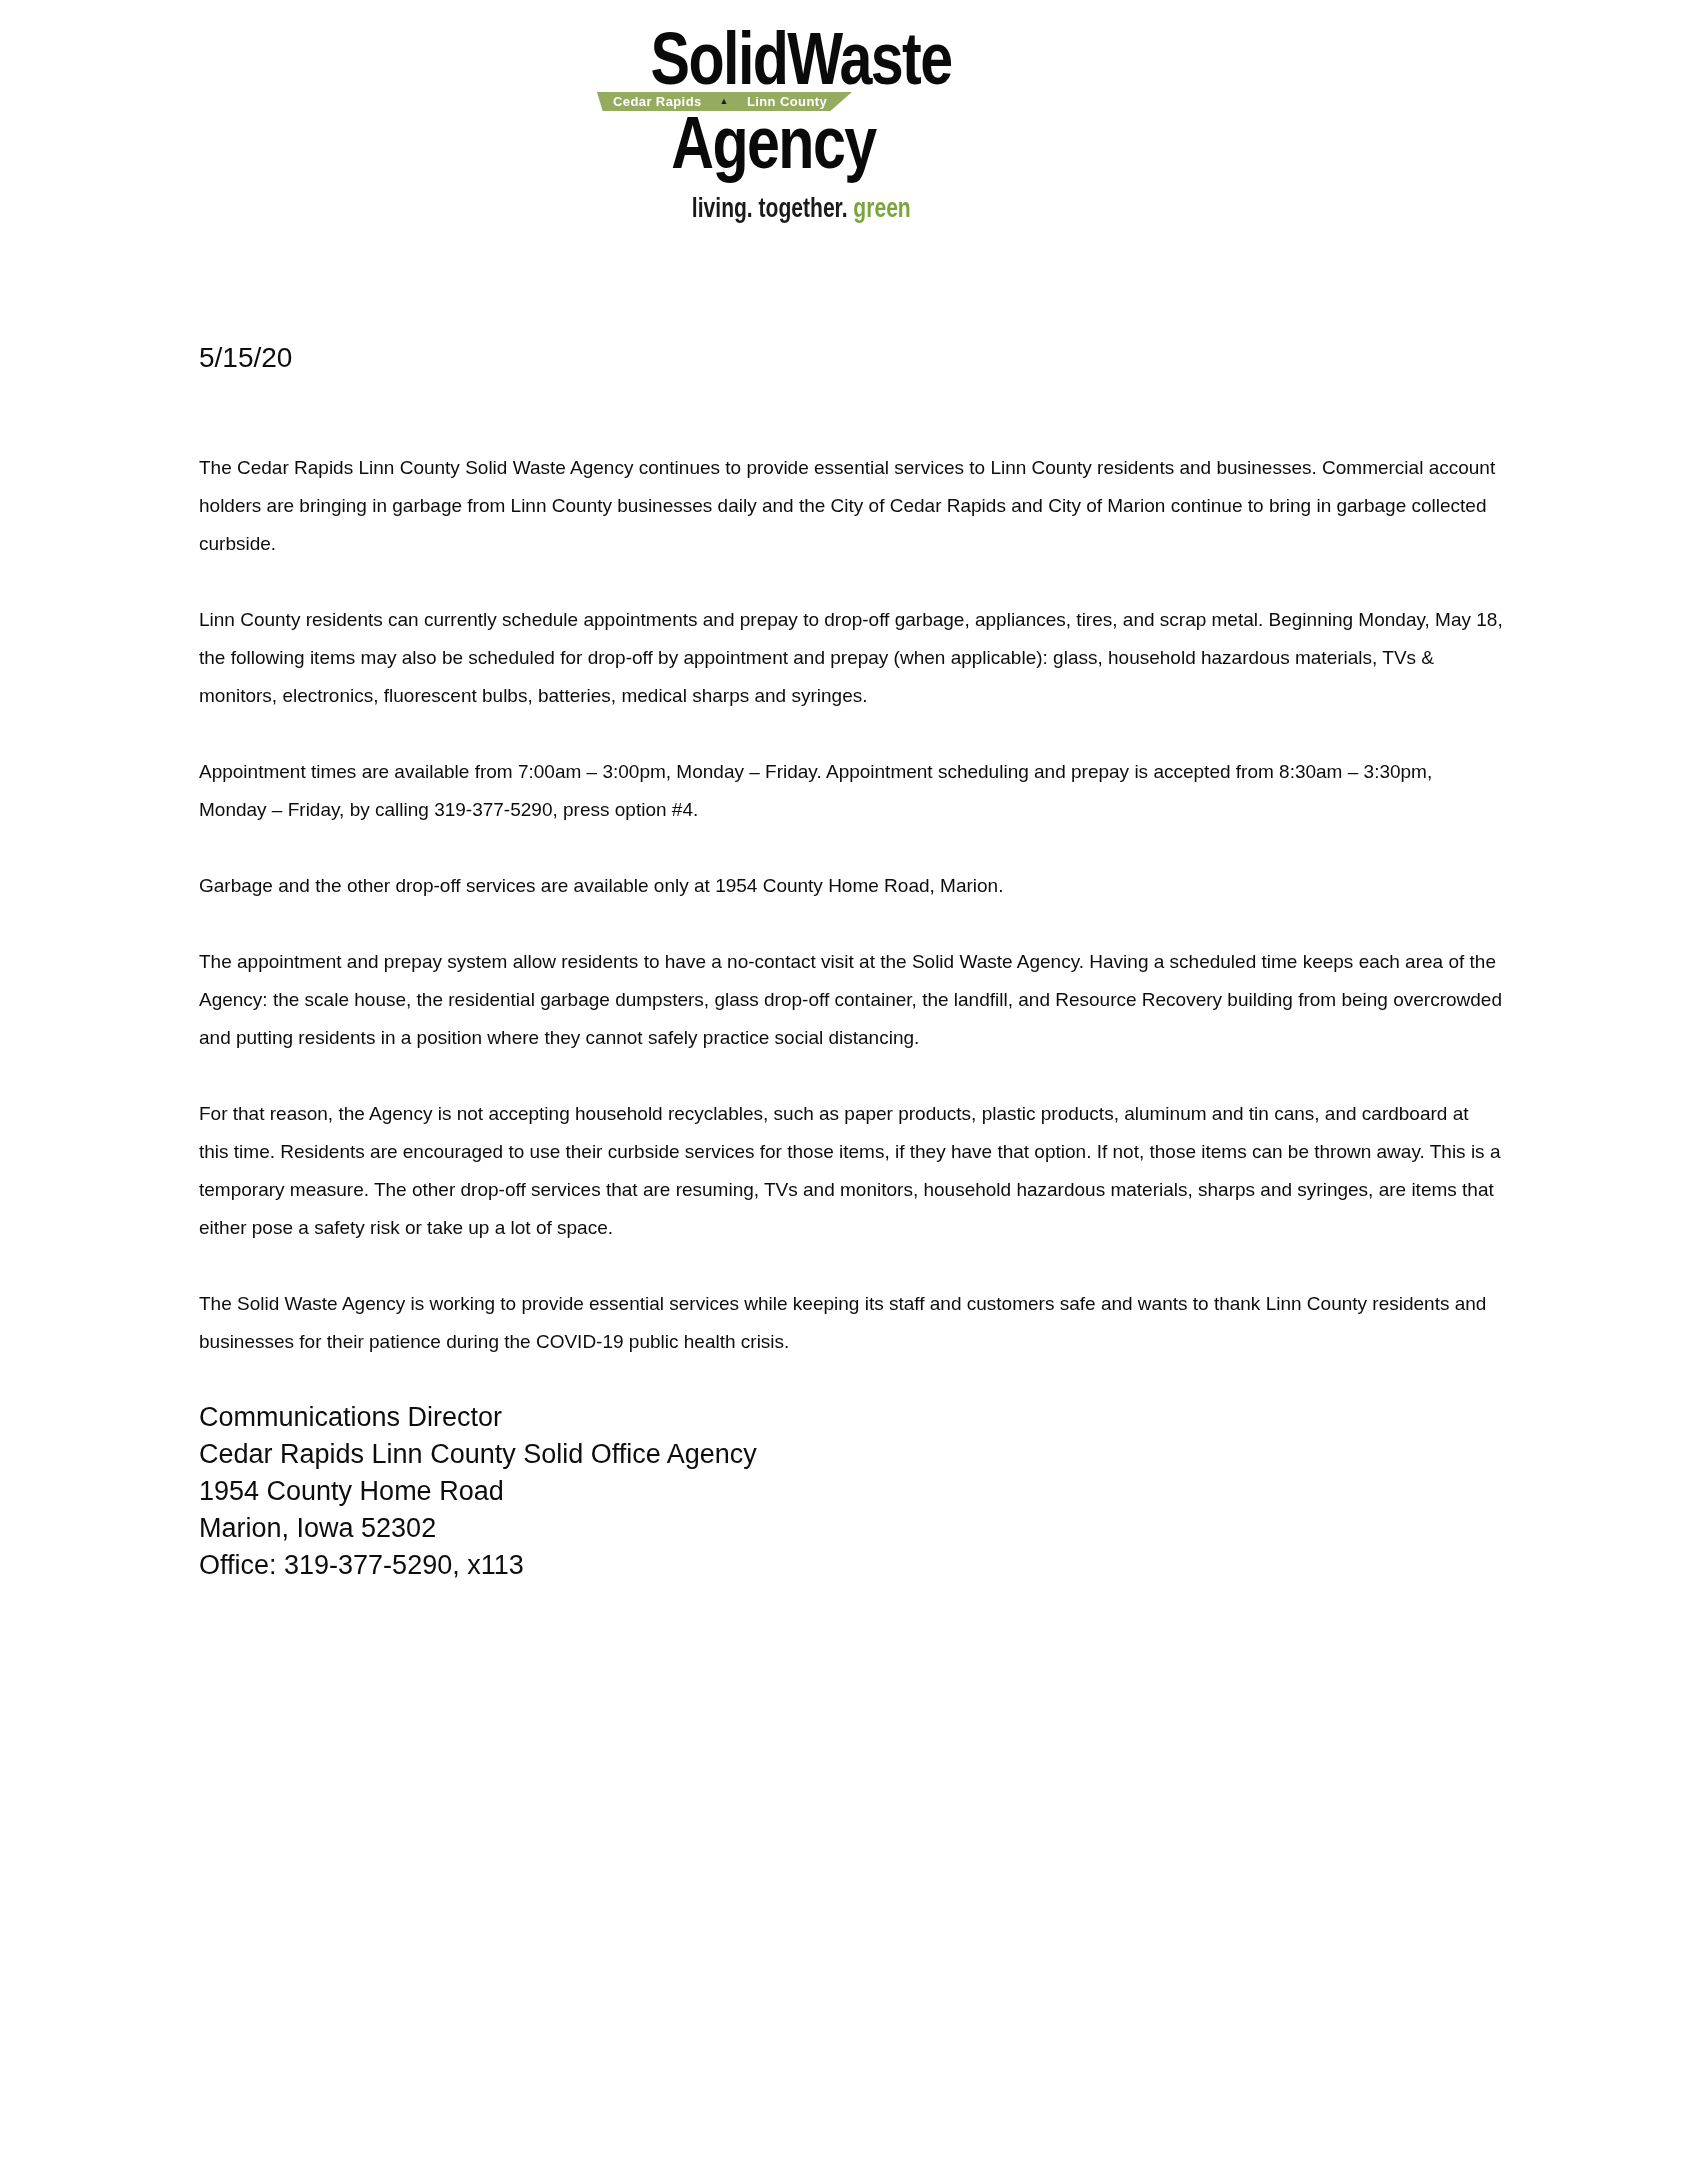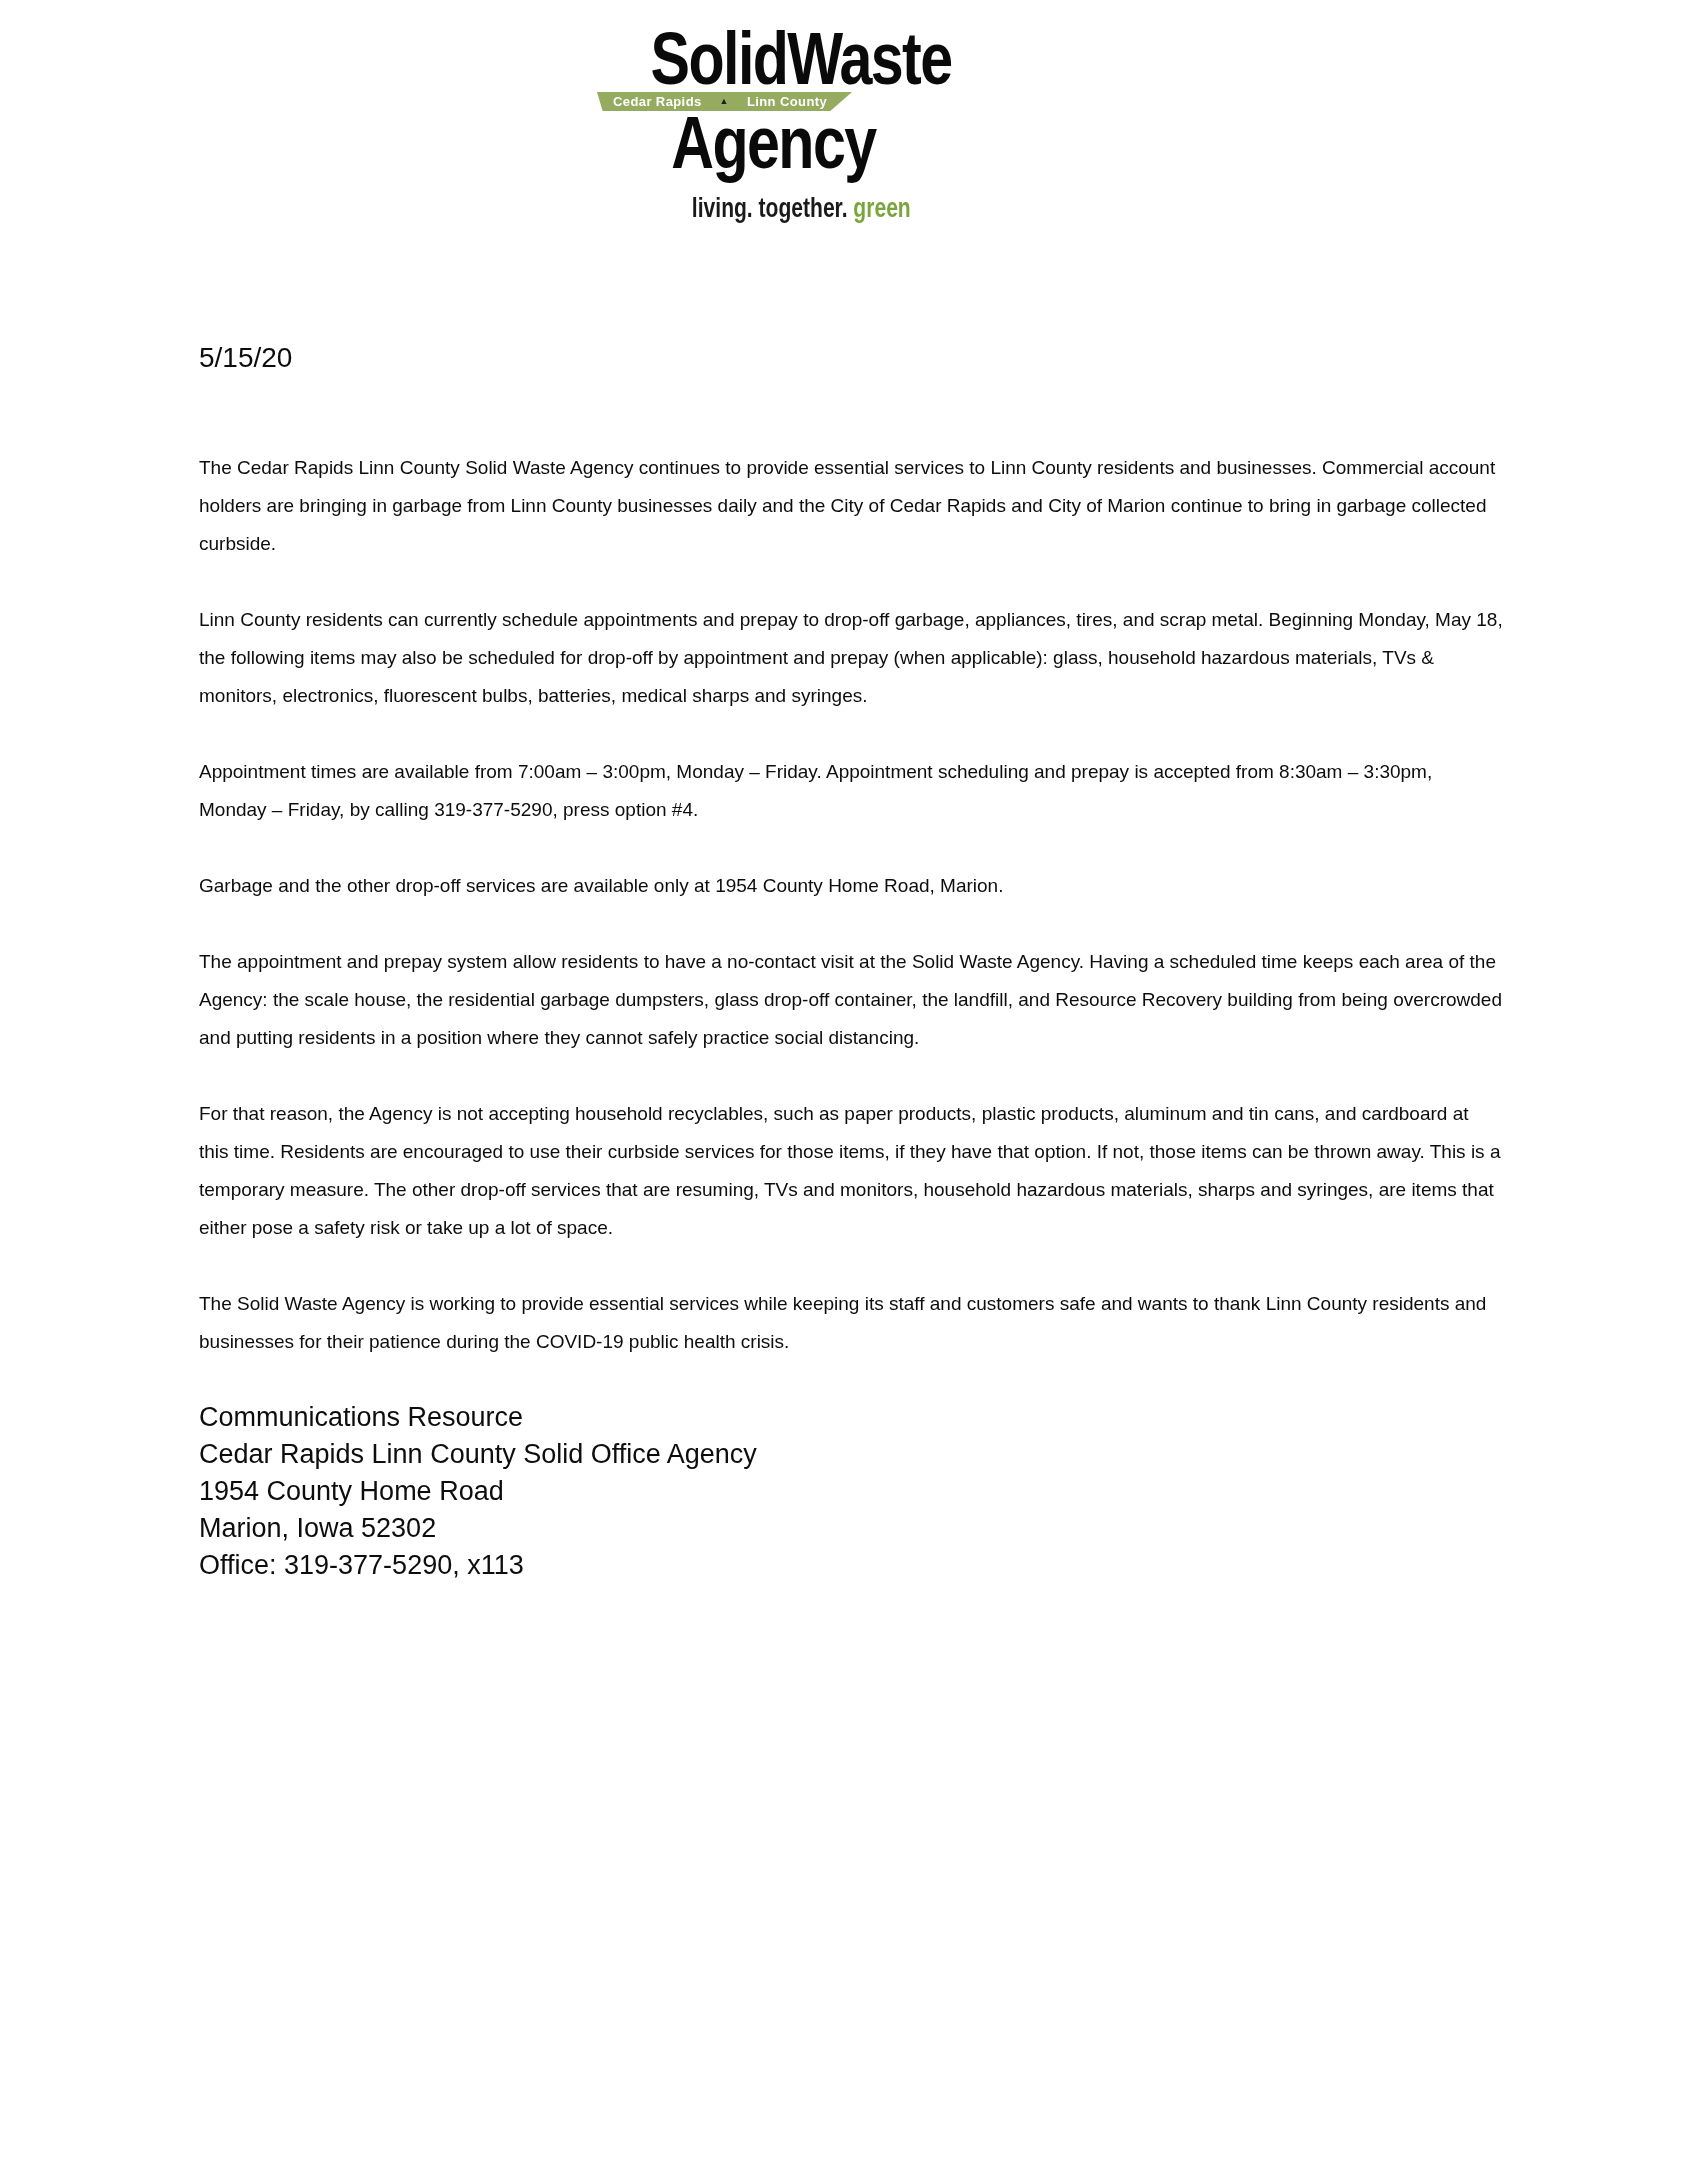--- a/index.html
+++ b/index.html
@@ -140,21 +140,21 @@
       <p class="first">The Cedar Rapids Linn County Solid Waste Agency continues to provide essential services to Linn County residents and businesses. Commercial account holders are bringing in garbage from Linn County businesses daily and the City of Cedar Rapids and City of Marion continue to bring in garbage collected curbside.</p>
       <p>Linn County residents can currently schedule appointments and prepay to drop-off garbage, appliances, tires, and scrap metal. Beginning Monday, May 18, the following items may also be scheduled for drop-off by appointment and prepay (when applicable):  glass, household hazardous materials, TVs &amp; monitors, electronics, fluorescent bulbs, batteries, medical sharps and syringes.</p>
       <p>Appointment times are available from 7:00am – 3:00pm, Monday – Friday. Appointment scheduling and prepay is accepted from 8:30am – 3:30pm, Monday – Friday, by calling 319-377-5290, press option #4.</p>
       <p>Garbage and the other drop-off services are available only at 1954 County Home Road, Marion.</p>
       <p>The appointment and prepay system allow residents to have a no-contact visit at the Solid Waste Agency. Having a scheduled time keeps each area of the Agency: the scale house, the residential garbage dumpsters, glass drop-off container, the landfill, and Resource Recovery building from being overcrowded and putting residents in a position where they cannot safely practice social distancing.</p>
       <p>For that reason, the Agency is not accepting household recyclables, such as paper products, plastic products, aluminum and tin cans, and cardboard at this time. Residents are encouraged to use their curbside services for those items, if they have that option. If not, those items can be thrown away. This is a temporary measure. The other drop-off services that are resuming, TVs and monitors, household hazardous materials, sharps and syringes, are items that either pose a safety risk or take up a lot of space.</p>
       <p>The Solid Waste Agency is working to provide essential services while keeping its staff and customers safe and wants to thank Linn County residents and businesses for their patience during the COVID-19 public health crisis.</p>
     </div>
 
     <div class="signature">
-      <div>Communications Resource</div>
+      <div>Communications Director</div>
       <div>Cedar Rapids Linn County Solid Office Agency</div>
       <div>1954 County Home Road</div>
       <div>Marion, Iowa 52302</div>
       <div>Office: 319-377-5290, x113</div>
     </div>
   </main>
 
 </div>
 
 

